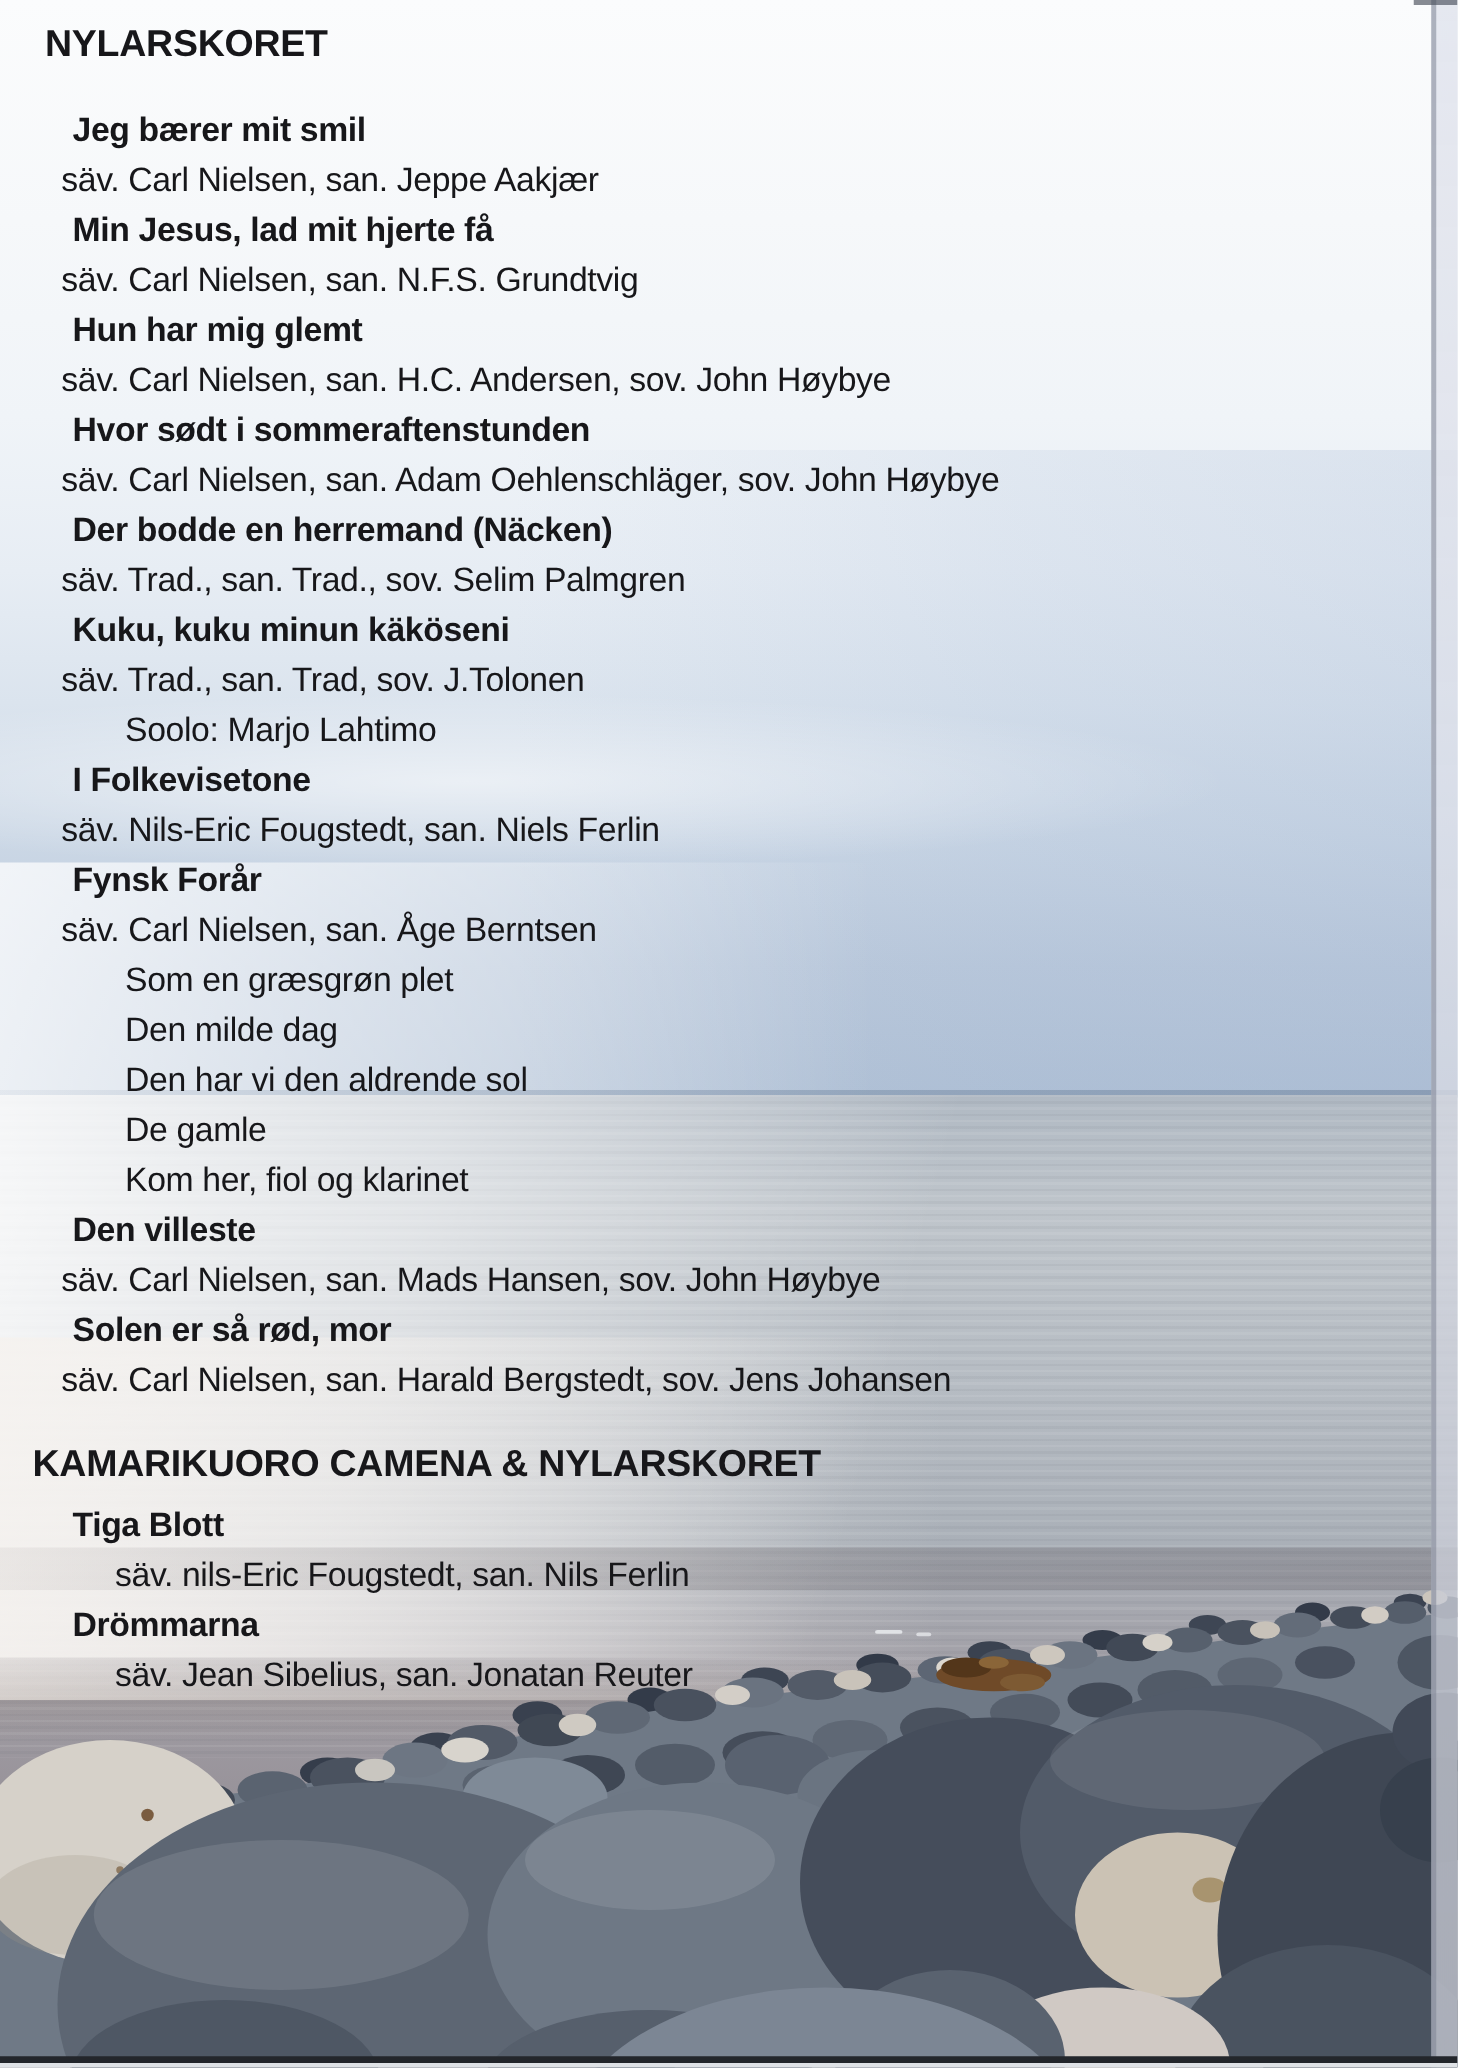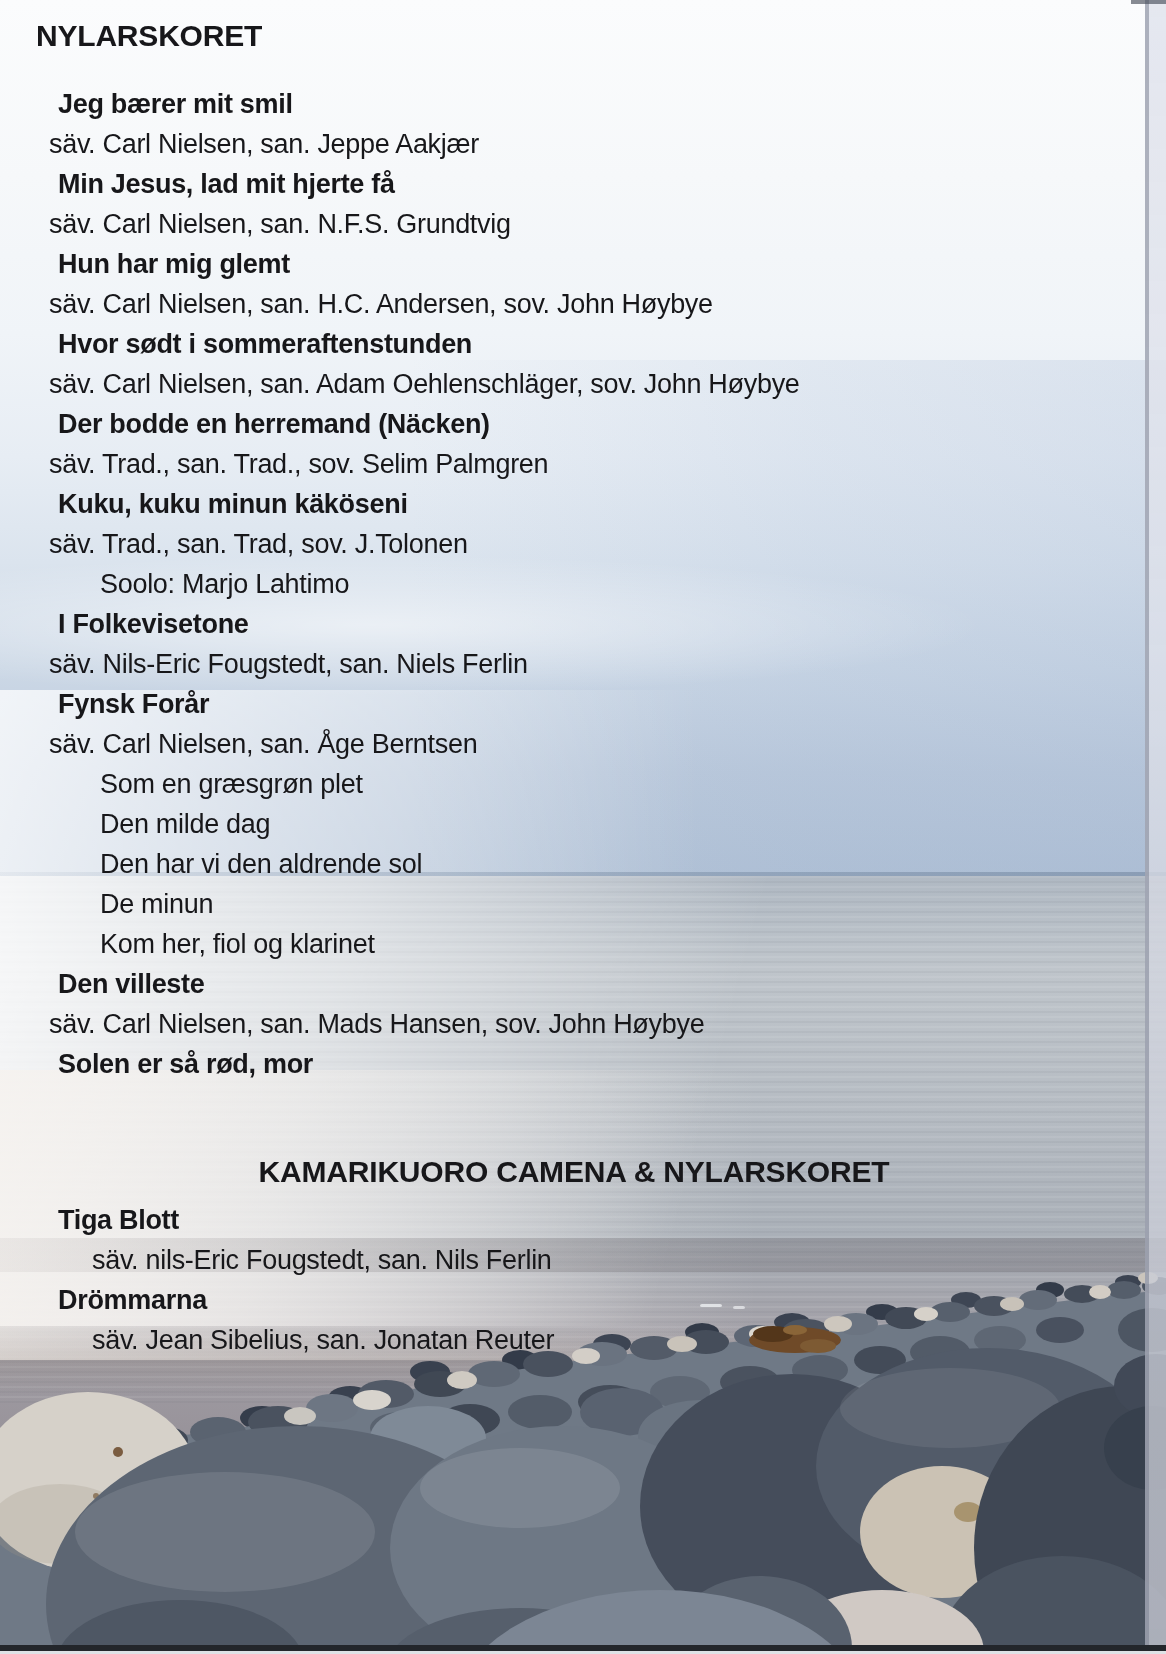--- a/index.html
+++ b/index.html
@@ -61,21 +61,21 @@
   .bottom-edge-strip{position:absolute;left:0;right:0;bottom:0;height:9px;
     background:linear-gradient(to bottom, #23262b 0 64%, #dfe2e6 64% 100%);}
   
   .content{position:absolute;inset:0;color:#17171a;}
   .section{position:absolute;left:0;right:30px;}
   .section-0{top:16px;}
   .section-1{top:1152px;}
   .heading{font-weight:700;font-size:30px;line-height:40px;
     letter-spacing:-0.2px;padding-left:36px;}
   .section-0 .heading{margin-bottom:28px;}
-  .section-1 .heading{padding-left:12px;margin-bottom:8px;text-align:center;}
+  .section-1 .heading{padding-left:26px;margin-bottom:8px;}
   .line{line-height:40px;font-size:27px;letter-spacing:-0.3px;white-space:pre;}
   .line.title{font-weight:700;padding-left:58px;}
   .line.credit{padding-left:49px;}
   .line.sub{padding-left:100px;}
   .section-1 .line.title{padding-left:58px;}
   .section-1 .line.credit{padding-left:92px;}
 </style>
 </head>
 <body>
 
@@ -210,25 +210,26 @@
         <div class="line title">Kuku, kuku minun käköseni</div>
         <div class="line credit">säv. Trad., san. Trad, sov. J.Tolonen</div>
         <div class="line sub">Soolo: Marjo Lahtimo</div>
         <div class="line title">I Folkevisetone</div>
         <div class="line credit">säv. Nils-Eric Fougstedt, san. Niels Ferlin</div>
         <div class="line title">Fynsk Forår</div>
         <div class="line credit">säv. Carl Nielsen, san. Åge Berntsen</div>
         <div class="line sub">Som en græsgrøn plet</div>
         <div class="line sub">Den milde dag</div>
         <div class="line sub">Den har vi den aldrende sol</div>
-        <div class="line sub">De minun</div>
+        <div class="line sub">De gamle</div>
         <div class="line sub">Kom her, fiol og klarinet</div>
         <div class="line title">Den villeste</div>
         <div class="line credit">säv. Carl Nielsen, san. Mads Hansen, sov. John Høybye</div>
         <div class="line title">Solen er så rød, mor</div>
+        <div class="line credit">säv. Carl Nielsen, san. Harald Bergstedt, sov. Jens Johansen</div>
       </div>
       <div class="section section-1">
         <div class="heading">KAMARIKUORO CAMENA &amp; NYLARSKORET</div>
         <div class="line title">Tiga Blott</div>
         <div class="line credit">säv. nils-Eric Fougstedt, san. Nils Ferlin</div>
         <div class="line title">Drömmarna</div>
         <div class="line credit">säv. Jean Sibelius, san. Jonatan Reuter</div>
       </div>
     </div>
 

